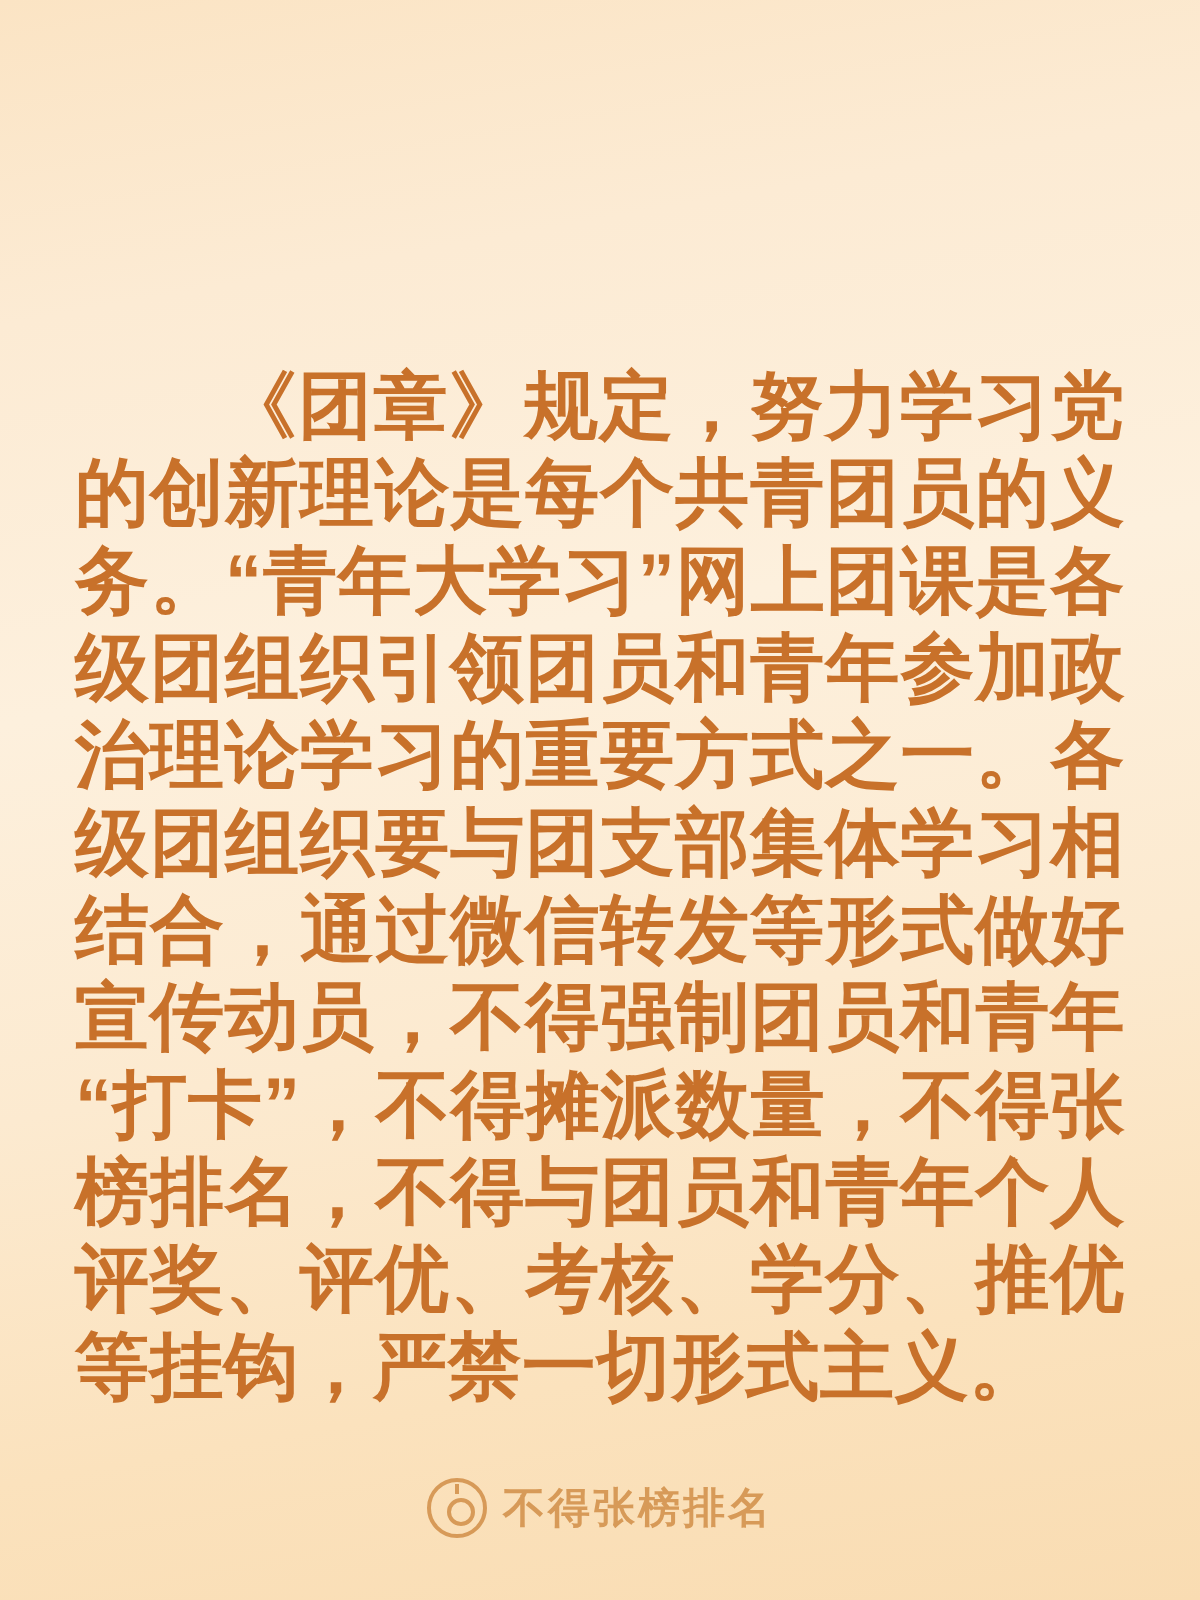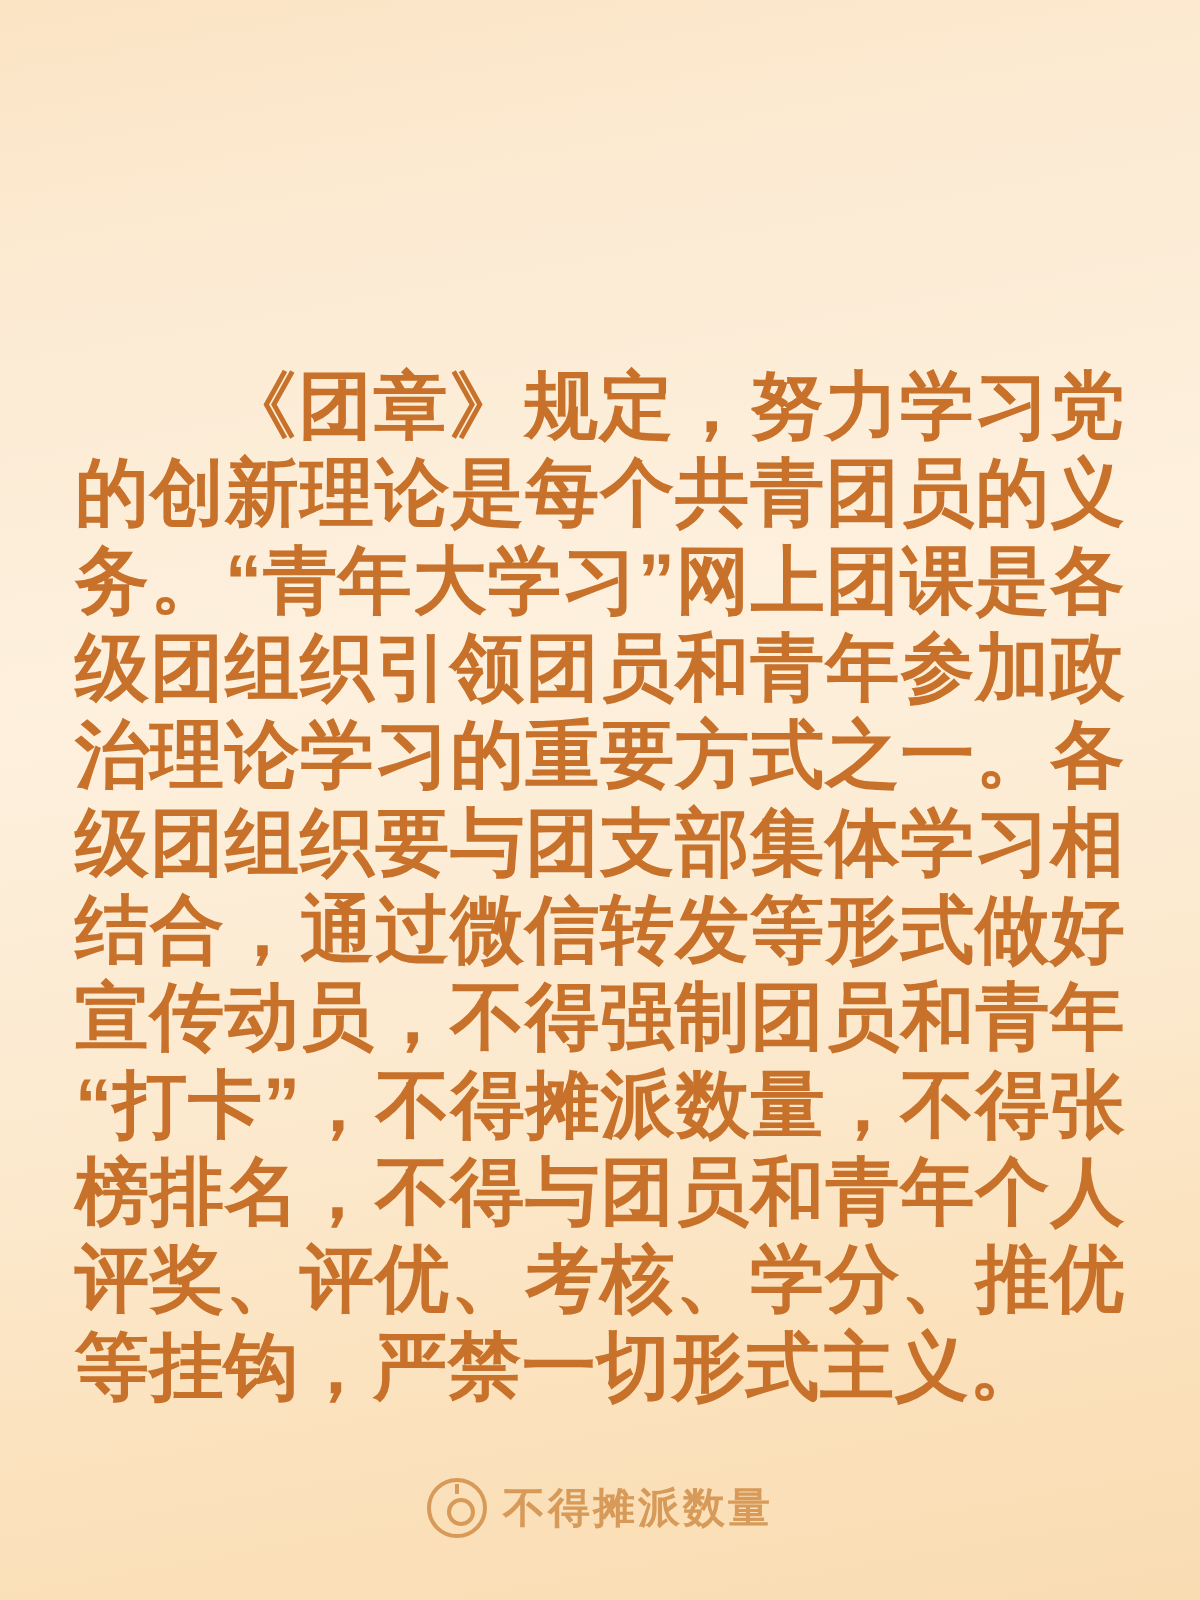--- a/index.html
+++ b/index.html
@@ -90,16 +90,16 @@
 </style>
 </head>
 <body>
 
 <div class="poster">
 
   <div class="body-text">《团章》规定，努力学习党的创新理论是每个共青团员的义务。“青年大学习”网上团课是各级团组织引领团员和青年参加政治理论学习的重要方式之一。各级团组织要与团支部集体学习相结合，通过微信转发等形式做好宣传动员，不得强制团员和青年“打卡”，不得摊派数量，不得张榜排名，不得与团员和青年个人评奖、评优、考核、学分、推优等挂钩，严禁一切形式主义。</div>
 
   <div class="footer">
     <span class="logo-mark"></span>
-    <span class="footer-text">不得摊派数量</span>
+    <span class="footer-text">不得张榜排名</span>
   </div>
 
 </div>
 
 </body></html>

